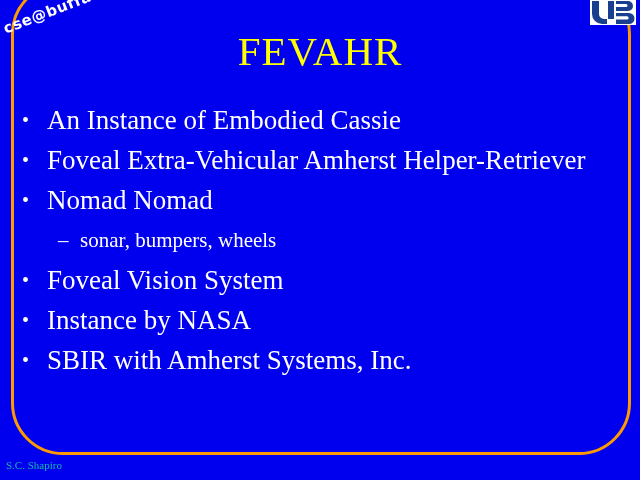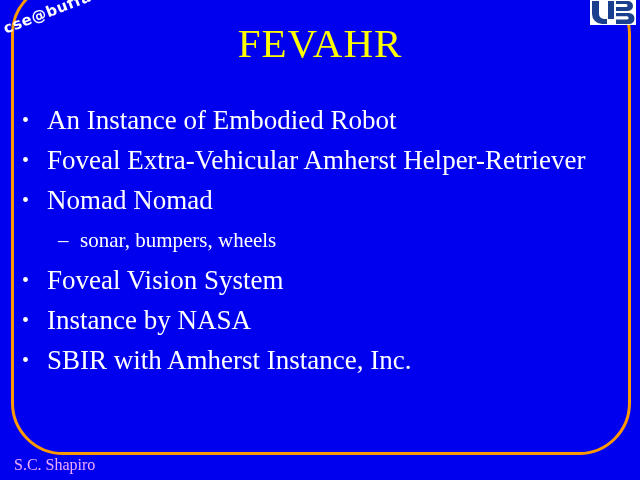--- a/index.html
+++ b/index.html
@@ -62,21 +62,21 @@
     height: 25px;
     background: #ffffff;
     display: block;
   }
   #ub-logo svg { display: block; }
 
   
   #title {
     position: absolute;
     left: 0;
-    top: 18px;
+    top: 26px;
     width: 640px;
     text-align: center;
     color: #ffff00;
     font-family: "Liberation Serif", serif;
     font-size: 41px;
     line-height: 50px;
     letter-spacing: 1px;
     font-weight: normal;
   }
 
@@ -120,25 +120,25 @@
     line-height: 40px;
   }
   .bullet-text {
     flex: 1 1 auto;
     white-space: nowrap;
   }
 
   
   #footer {
     position: absolute;
-    left: 14px;
+    left: 6px;
     bottom: 8px;
-    color: #f0abfc;
-    font-family: "Liberation Serif", serif;
-    font-size: 16px;
+    color: #14b8a6;
+    font-family: "Liberation Serif", serif;
+    font-size: 11px;
     line-height: 14px;
     white-space: nowrap;
   }
 </style>
 </head>
 <body>
 
 <div id="slide">
 
   <div id="frame"></div>
@@ -157,21 +157,21 @@
       </g>
     </svg>
   </div>
 
   <div id="title">FEVAHR</div>
 
   <div id="body-list">
 
     <div class="bullet-row level-1">
       <span class="bullet-mark">•</span>
-      <span class="bullet-text">An Instance of Embodied Robot</span>
+      <span class="bullet-text">An Instance of Embodied Cassie</span>
     </div>
 
     <div class="bullet-row level-1">
       <span class="bullet-mark">•</span>
       <span class="bullet-text">Foveal Extra-Vehicular Amherst Helper-Retriever</span>
     </div>
 
     <div class="bullet-row level-1">
       <span class="bullet-mark">•</span>
       <span class="bullet-text">Nomad Nomad</span>
@@ -187,20 +187,20 @@
       <span class="bullet-text">Foveal Vision System</span>
     </div>
 
     <div class="bullet-row level-1">
       <span class="bullet-mark">•</span>
       <span class="bullet-text">Instance by NASA</span>
     </div>
 
     <div class="bullet-row level-1">
       <span class="bullet-mark">•</span>
-      <span class="bullet-text">SBIR with Amherst Instance, Inc.</span>
+      <span class="bullet-text">SBIR with Amherst Systems, Inc.</span>
     </div>
 
   </div>
 
   <div id="footer">S.C. Shapiro</div>
 
 </div>
 
 </body></html>

